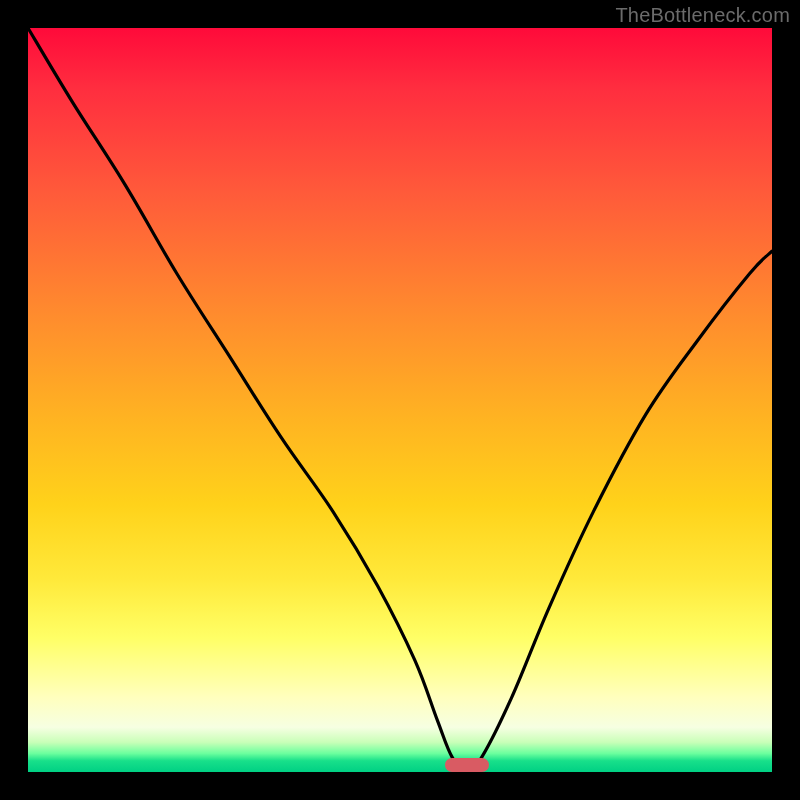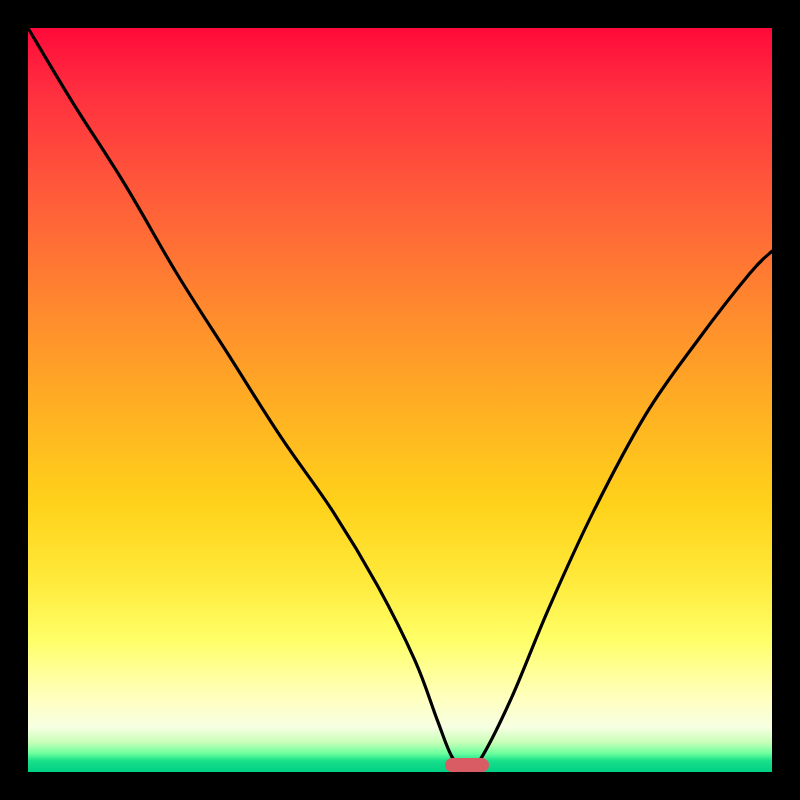--- a/index.html
+++ b/index.html
@@ -65,20 +65,21 @@
     top: 0;
     width: 744px;
     height: 744px;
     overflow: visible;
   }
 </style>
 </head>
 <body>
 
 <div class="frame">
+  <div class="watermark">TheBottleneck.com</div>
 
   <div class="plot-area">
     <svg class="curve" viewBox="0 0 744 744" preserveAspectRatio="none">
       <path id="curve-path" d="M 0.0 0.0 C 8.0 13.4, 27.2 46.3, 44.6 74.4 C 62.0 102.5, 78.0 125.4, 96.7 156.2 C 115.5 187.0, 130.1 214.7, 148.8 245.5 C 167.5 276.3, 182.1 297.9, 200.9 327.4 C 219.6 356.8, 234.2 381.1, 253.0 409.2 C 271.7 437.3, 287.6 456.8, 305.0 483.6 C 322.4 510.4, 334.9 531.2, 349.7 558.0 C 364.4 584.8, 376.2 608.3, 386.9 632.4 C 397.6 656.5, 402.5 674.5, 409.2 691.9 C 415.9 709.3, 418.7 719.7, 424.1 729.1 C 429.4 738.5, 433.6 744.0, 439.0 744.0 C 444.3 744.0, 445.8 742.5, 453.8 729.1 C 461.9 715.7, 471.5 696.4, 483.6 669.6 C 495.7 642.8, 506.1 613.8, 520.8 580.3 C 535.5 546.8, 548.0 518.4, 565.4 483.6 C 582.8 448.8, 598.8 417.7, 617.5 386.9 C 636.3 356.1, 650.9 337.9, 669.6 312.5 C 688.3 287.0, 708.3 261.6, 721.7 245.5 C 735.1 229.4, 740.0 227.2, 744.0 223.2" fill="none" stroke="#000" stroke-width="3.2" stroke-linecap="round" stroke-linejoin="round"></path>
     </svg>
     <div class="marker" id="marker" style="left: 416.64px; width: 44.64px; bottom: 0px;"></div>
   </div>
 </div>
 
 </body></html>

